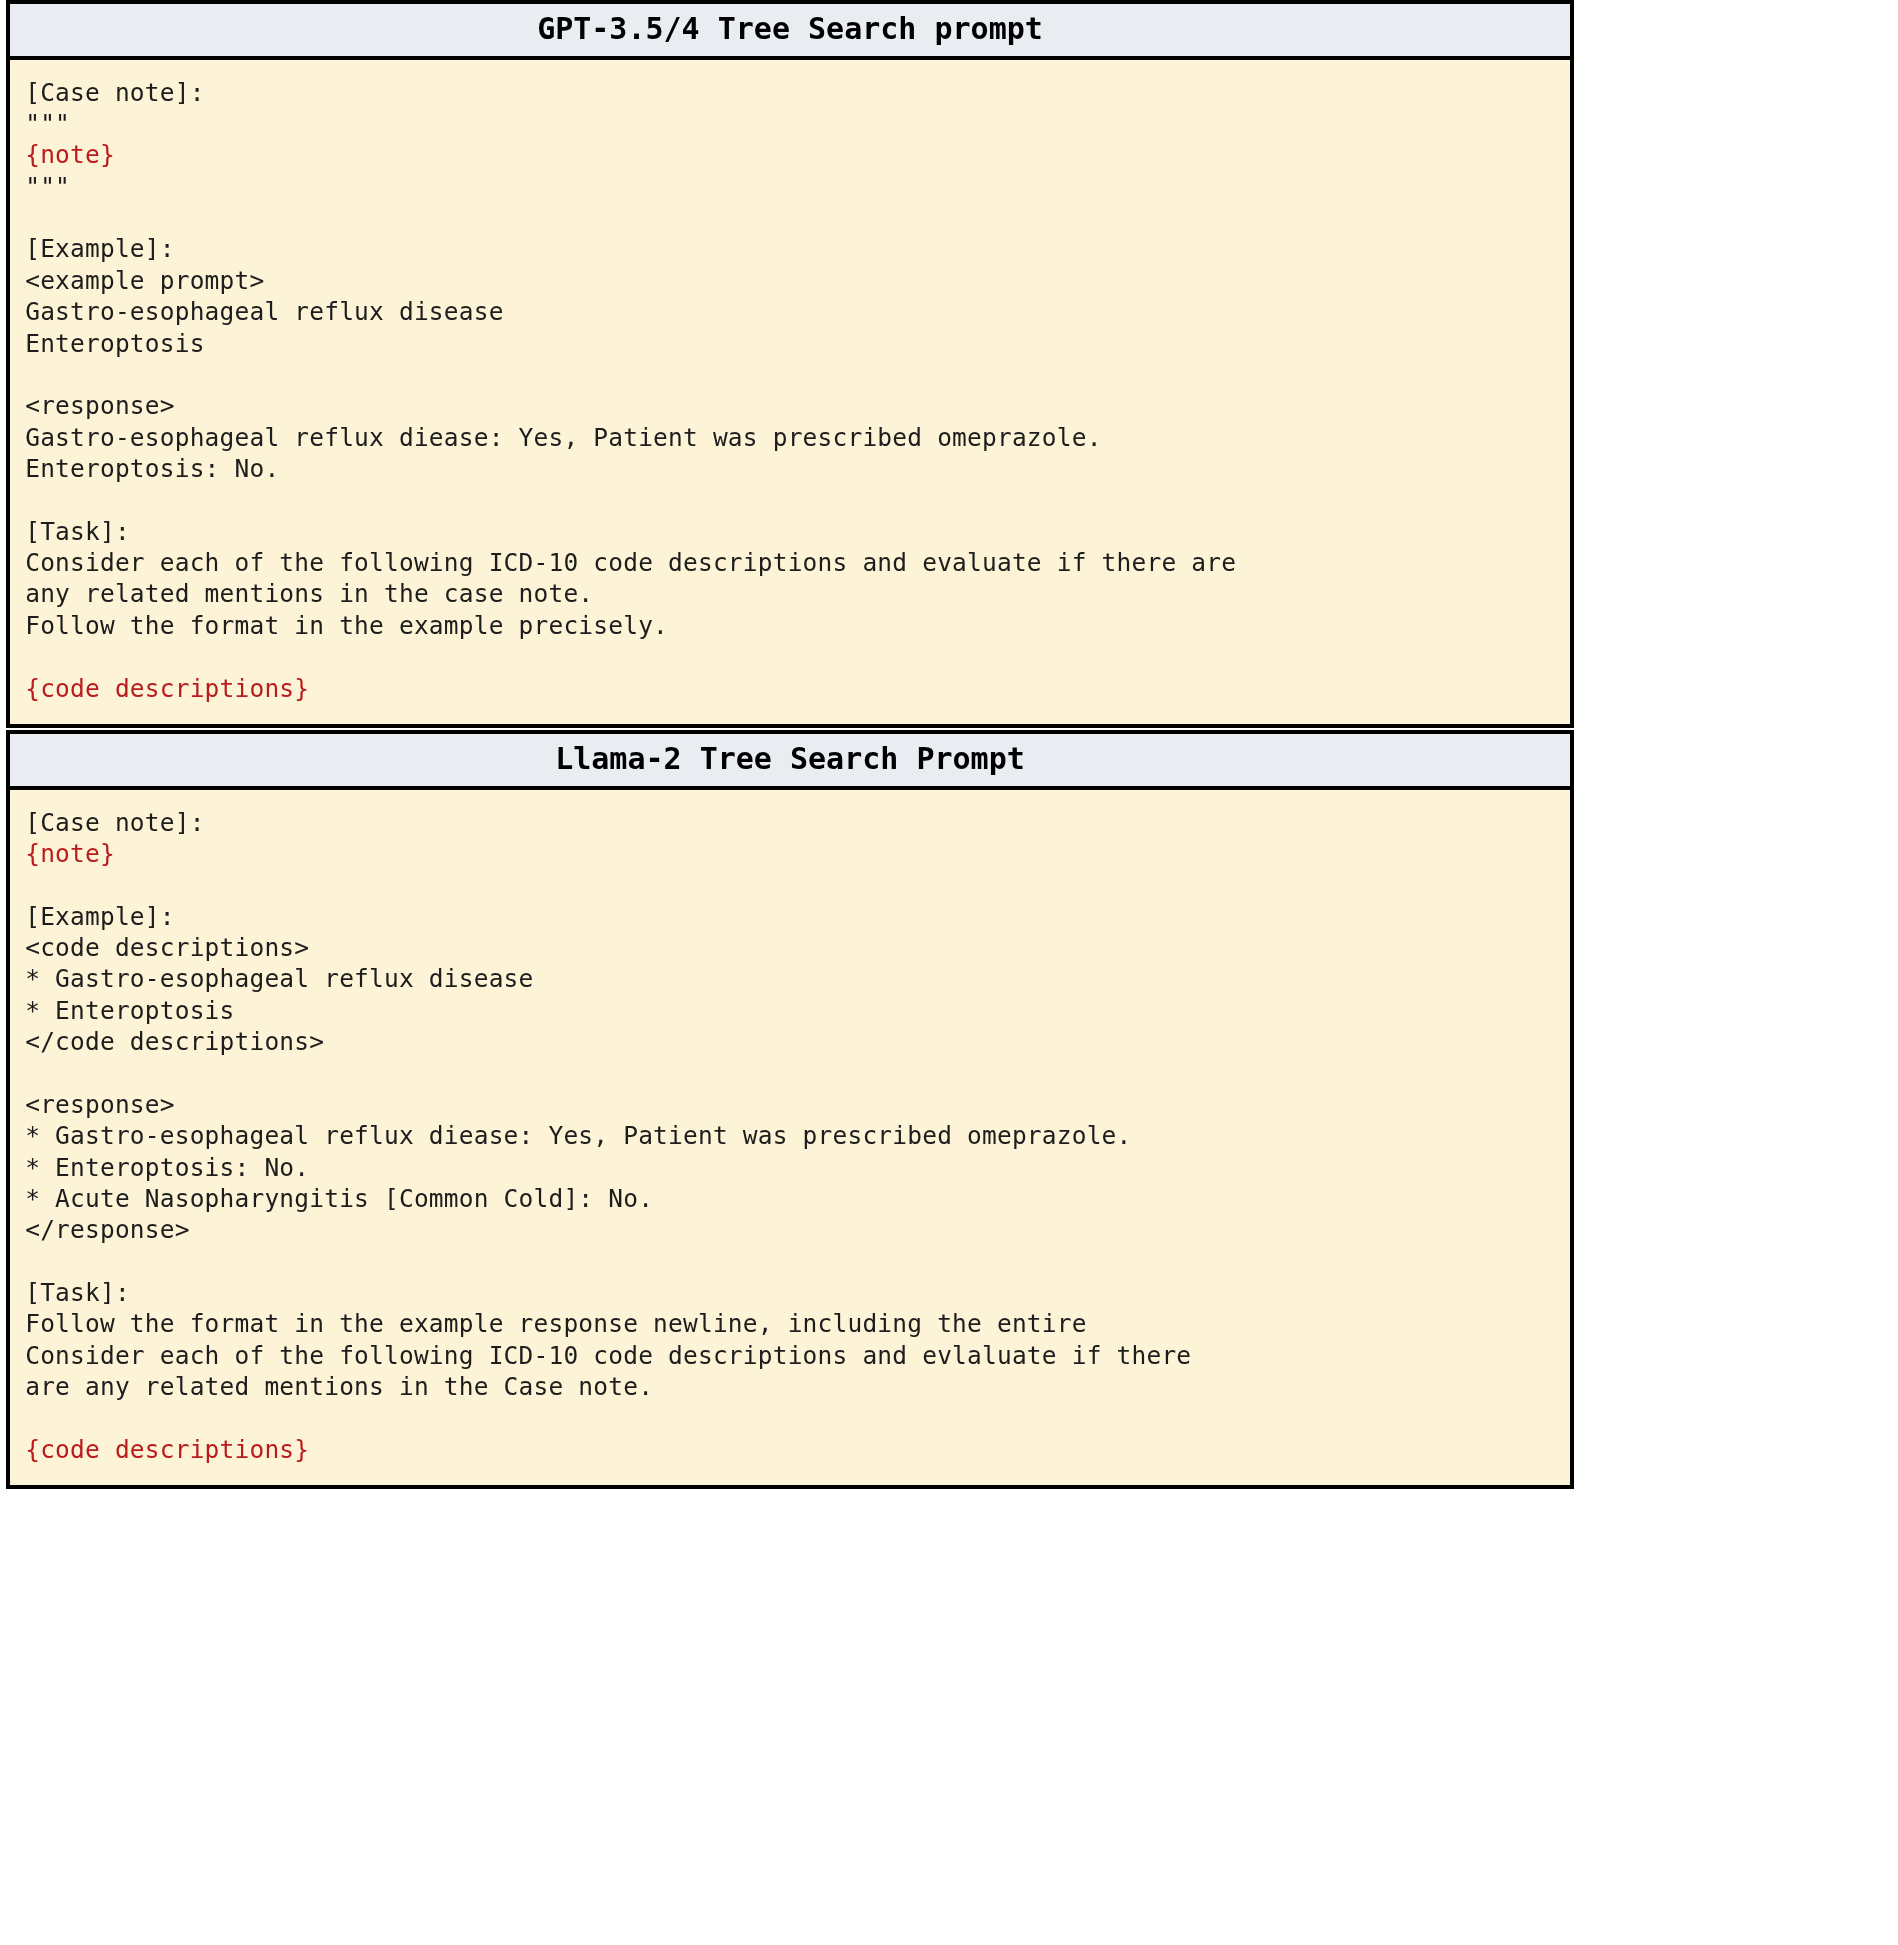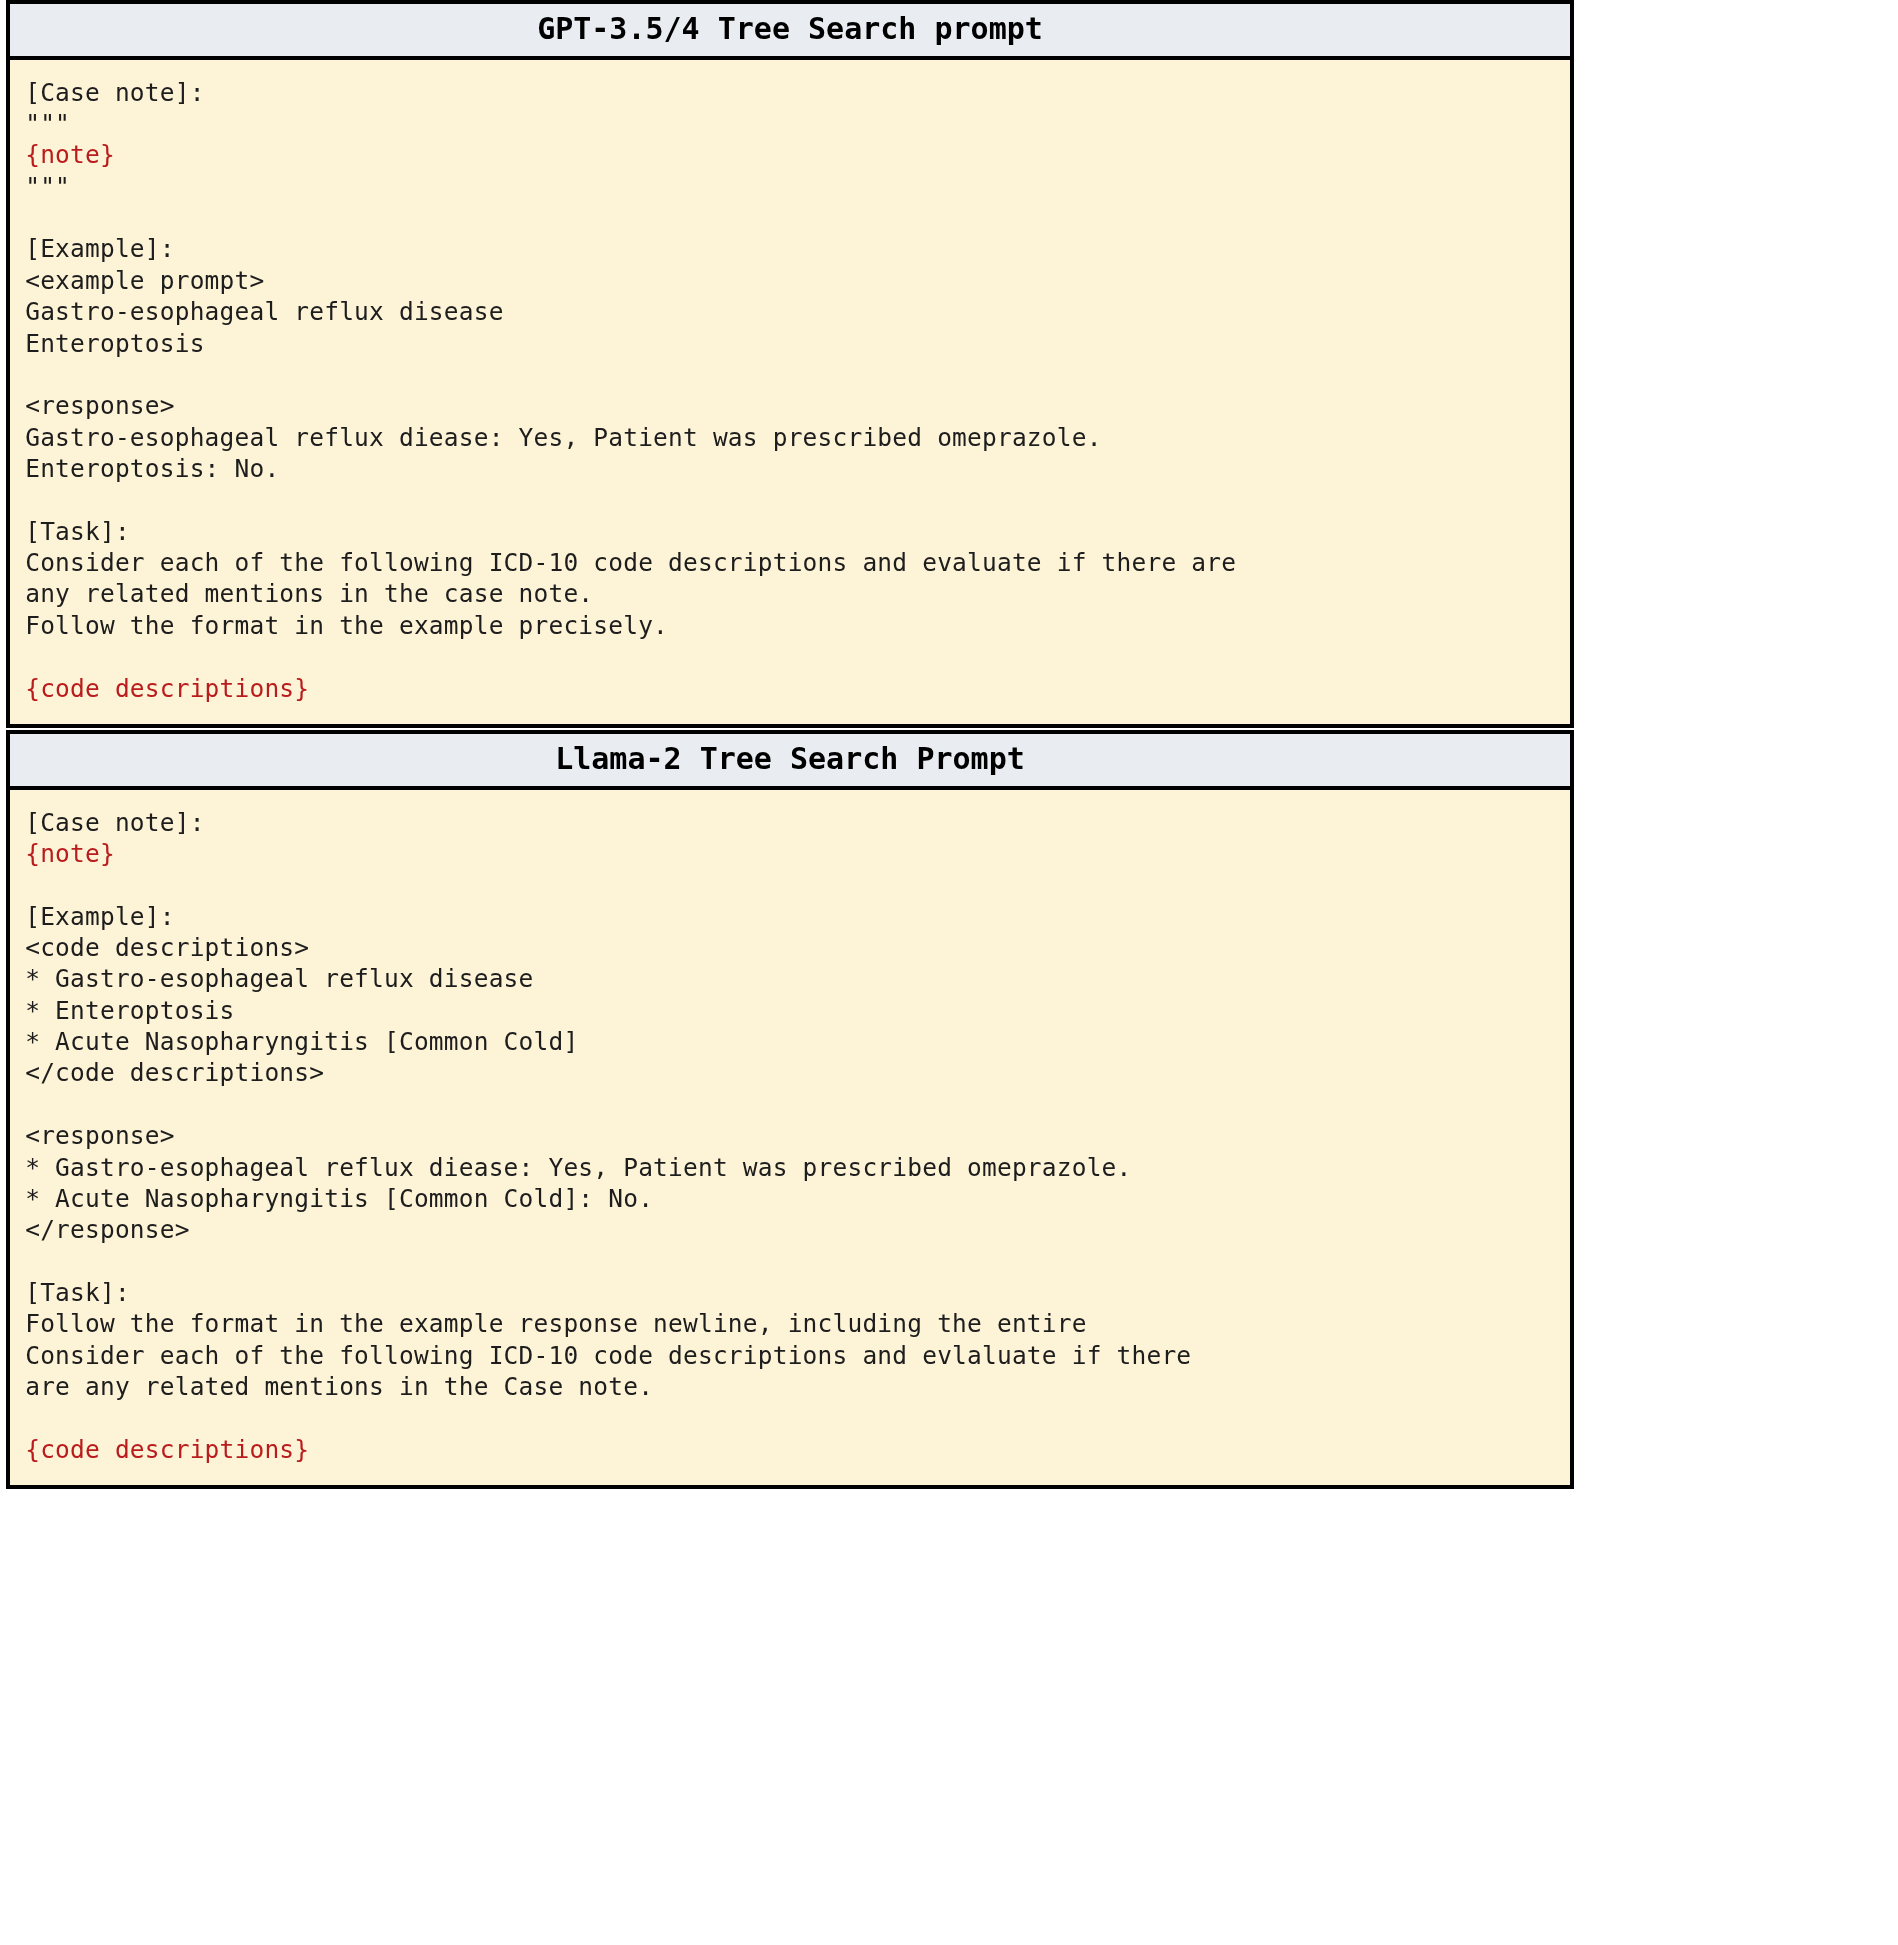--- a/index.html
+++ b/index.html
@@ -100,25 +100,25 @@
       <div class="panel-title">Llama-2 Tree Search Prompt</div>
     </div>
     <div class="panel-body">
       <div class="code-line">[Case note]:</div>
       <div class="code-line var">{note}</div>
       <div class="code-line blank">&nbsp;</div>
       <div class="code-line">[Example]:</div>
       <div class="code-line">&lt;code descriptions&gt;</div>
       <div class="code-line">* Gastro-esophageal reflux disease</div>
       <div class="code-line">* Enteroptosis</div>
-      <div class="code-line">* Acute Nasopharyngitis [Common Cold]</div>
       <div class="code-line">&lt;/code descriptions&gt;</div>
       <div class="code-line blank">&nbsp;</div>
       <div class="code-line">&lt;response&gt;</div>
       <div class="code-line">* Gastro-esophageal reflux diease: Yes, Patient was prescribed omeprazole.</div>
+      <div class="code-line">* Enteroptosis: No.</div>
       <div class="code-line">* Acute Nasopharyngitis [Common Cold]: No.</div>
       <div class="code-line">&lt;/response&gt;</div>
       <div class="code-line blank">&nbsp;</div>
       <div class="code-line">[Task]:</div>
       <div class="code-line">Follow the format in the example response newline, including the entire</div>
       <div class="code-line">Consider each of the following ICD-10 code descriptions and evlaluate if there</div>
       <div class="code-line">are any related mentions in the Case note.</div>
       <div class="code-line blank">&nbsp;</div>
       <div class="code-line var">{code descriptions}</div>
     </div>

